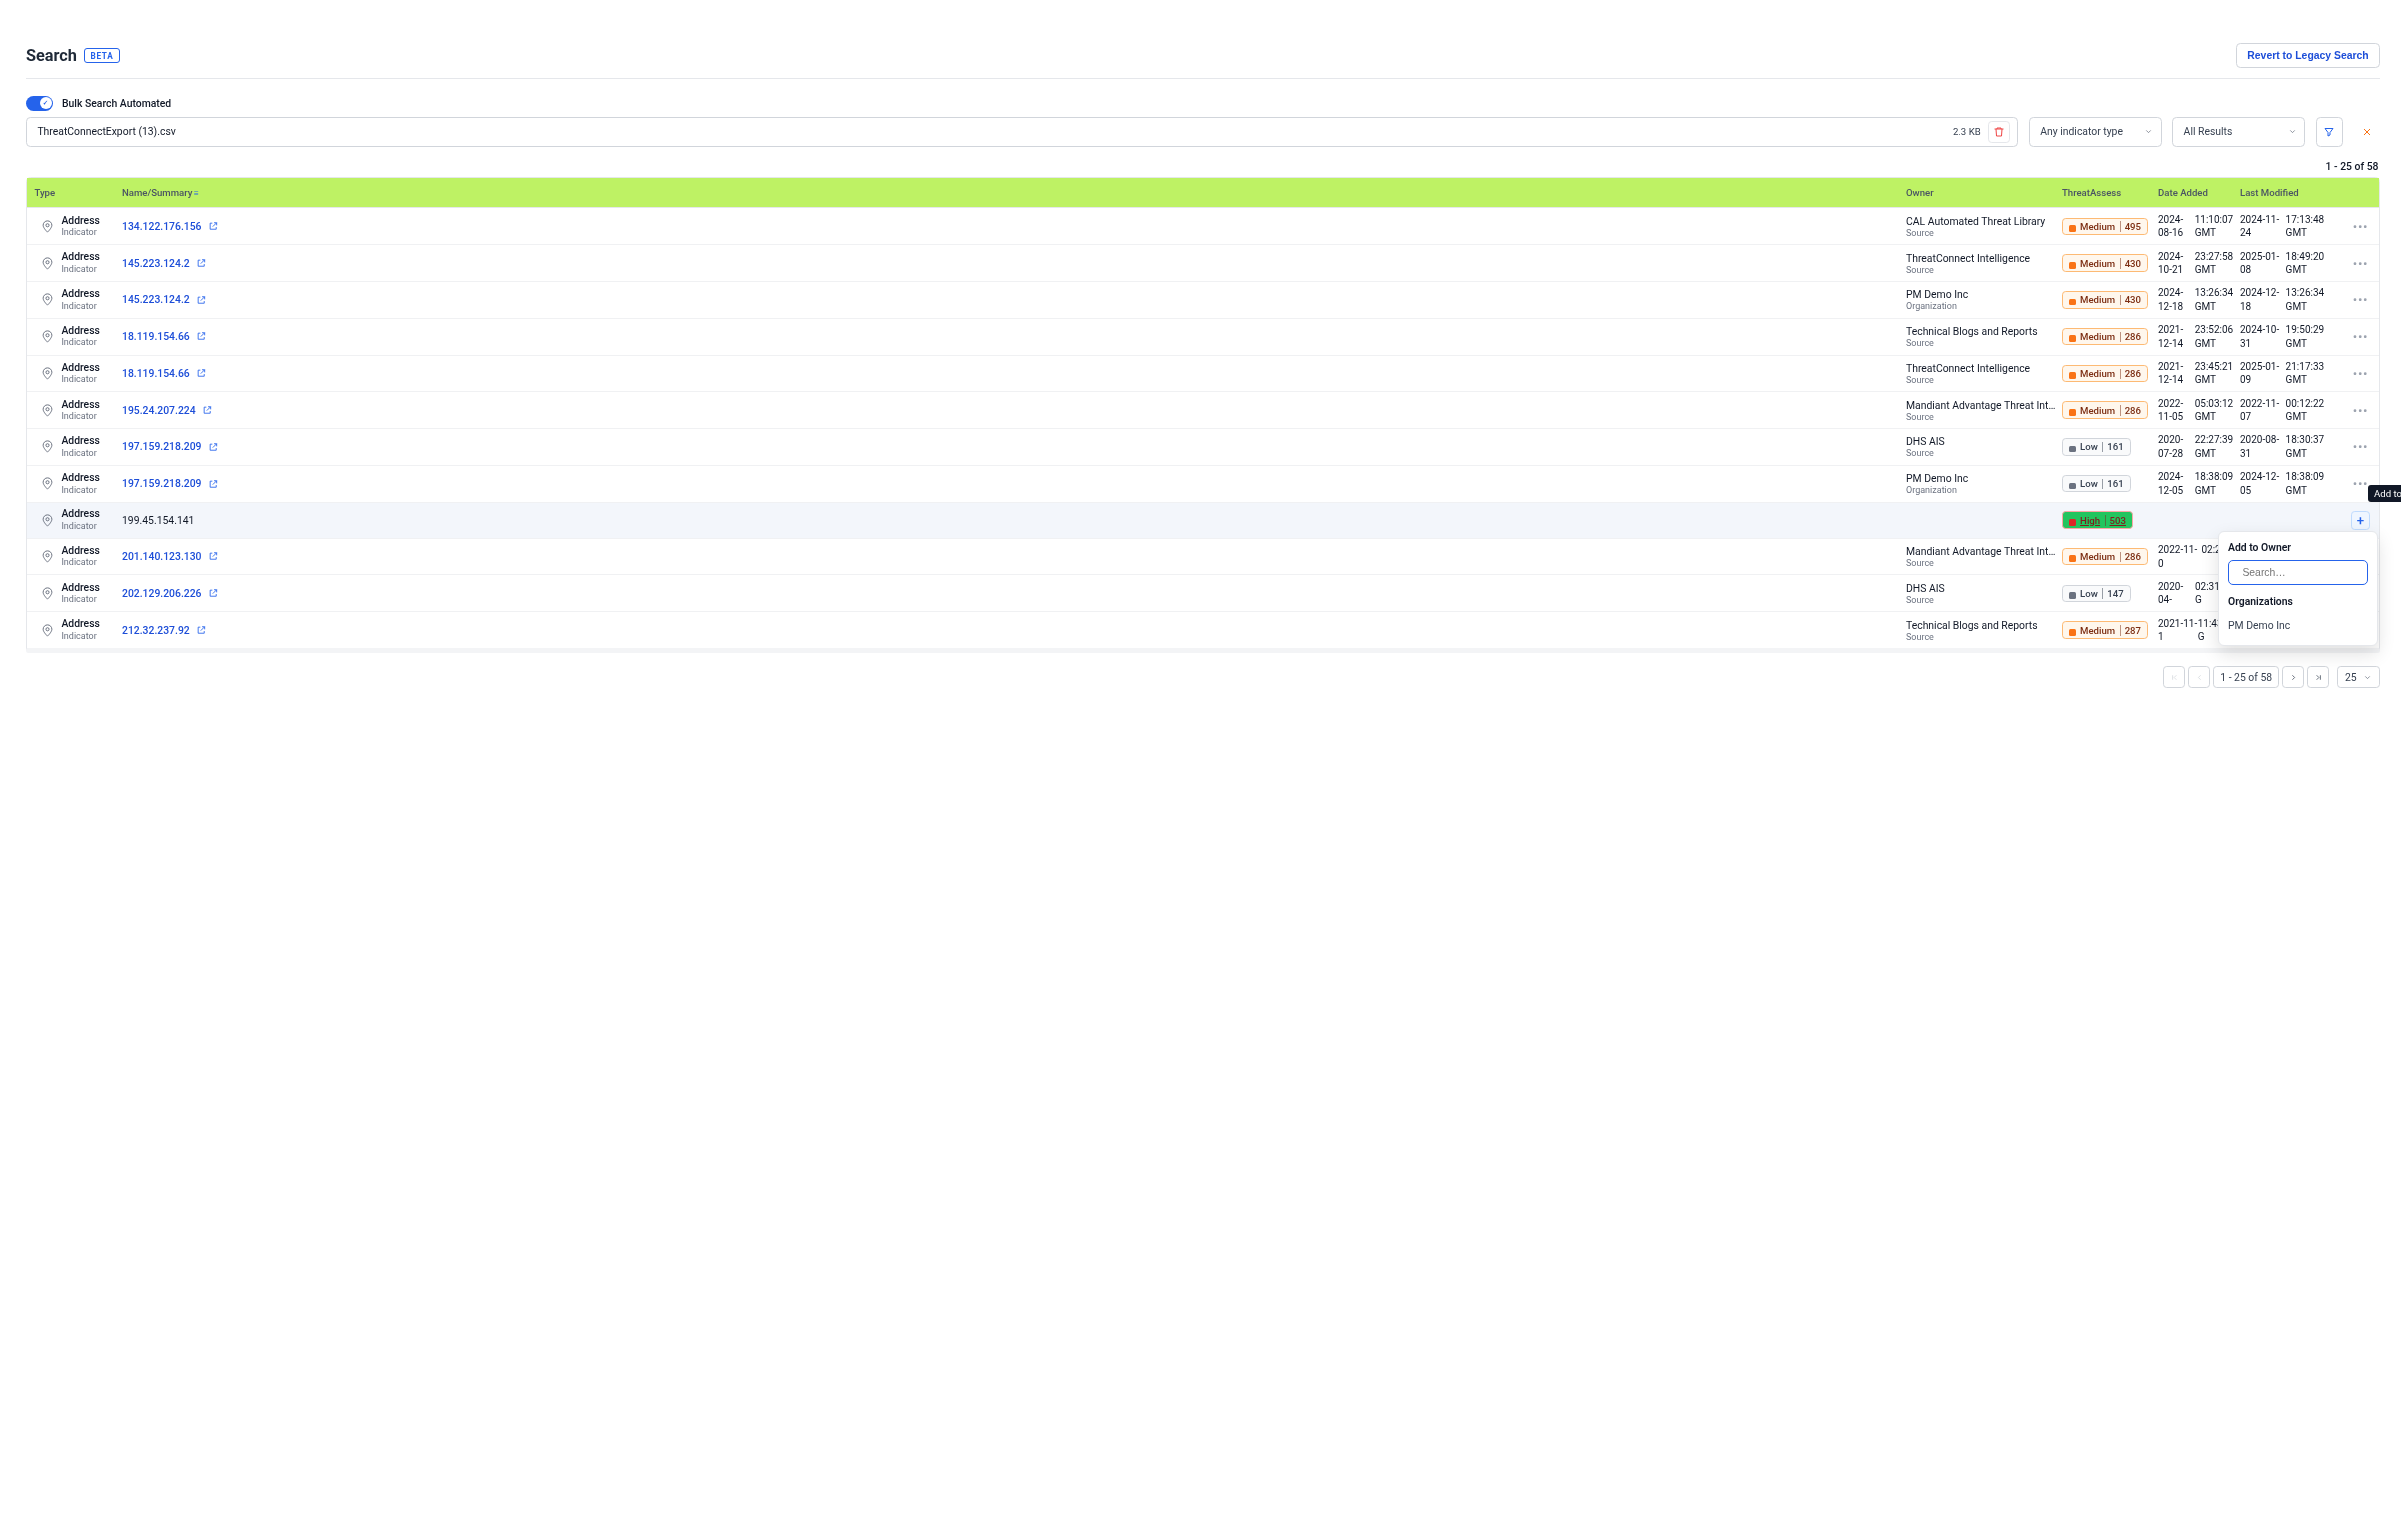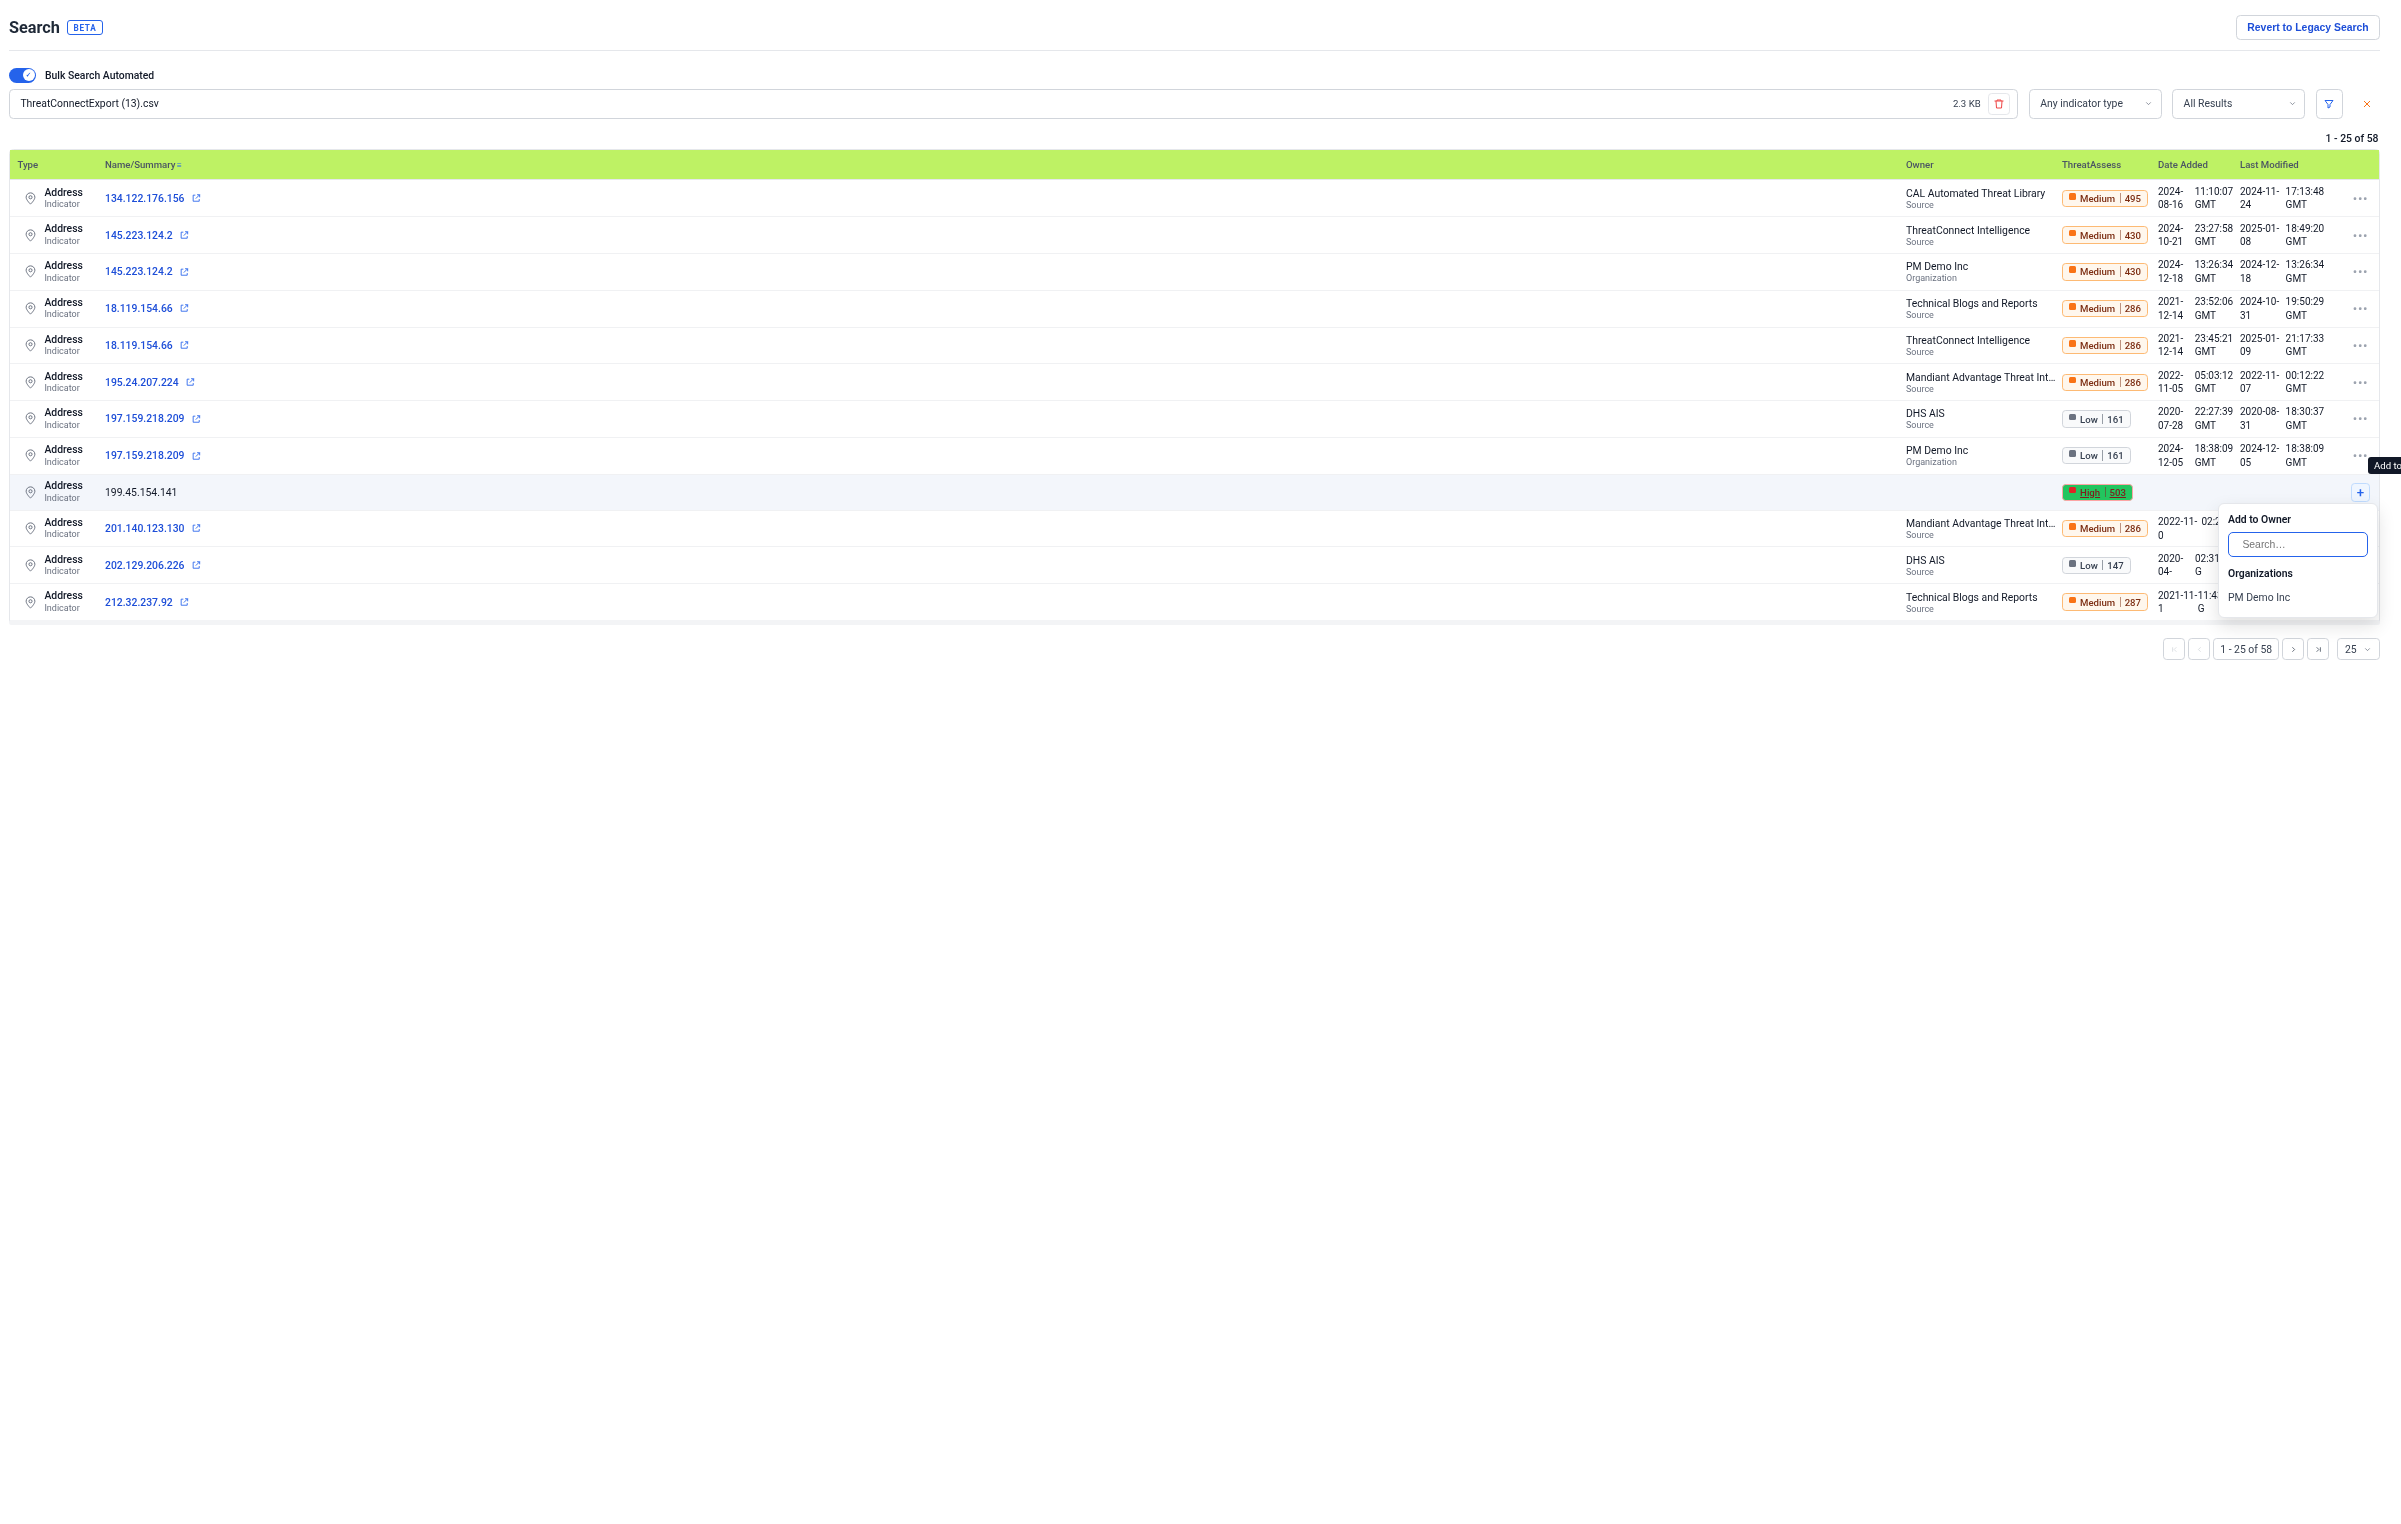--- a/index.html
+++ b/index.html
@@ -2,21 +2,21 @@
 <html style="font-size:12px"><head>
 <meta charset="utf-8">
 <style>
 * { box-sizing: border-box; margin: 0; padding: 0; }
 body {
   font-family: -apple-system, BlinkMacSystemFont, "Segoe UI", Roboto, Helvetica, Arial, sans-serif;
   color: #1f2937;
   background: #fff;
   font-size: 10.4px;
 }
-.page { padding: 9px 21px 21px 9px; position: relative; }
+.page { padding: 9px 21px 21px 26px; position: relative; margin-top: 28px; }
 .header-row {
   display: flex; align-items: center; justify-content: space-between;
   padding: 6px 0 10.4px 0; border-bottom: 0.7px solid #e5e7eb;
 }
 .title-wrap { display: flex; align-items: center; gap: 7.4px; }
 .page-title { font-size: 16.3px; font-weight: 700; }
 .beta-badge {
   border: 1px solid #2563eb; color: #2563eb; font-size: 8.2px;
   font-weight: 700; letter-spacing: 0.7px; padding: 1.5px 5.2px; border-radius: 3px;
 }
@@ -93,21 +93,21 @@
 .type-main { font-size: 10.4px; color: #111827; font-weight: 500; line-height: 1.2; }
 .type-sub { font-size: 9px; color: #6b7280; line-height: 1.2; }
 .name-cell { display: flex; align-items: center; gap: 6px; }
 .name-link { color: #1d4ed8; font-weight: 500; font-size: 10.4px; }
 .name-text { color: #111827; font-weight: 400; font-size: 10.4px; }
 .ext-icon { width: 10.4px; height: 10.4px; color: #2563eb; }
 .owner-stack { display:flex; flex-direction:column; }
 .owner-main { font-size: 10.4px; color: #111827; }
 .owner-sub { font-size: 9px; color: #6b7280; }
 .threat-badge {
-  display: inline-flex; align-items: flex-start; gap: 4.4px;
+  display: inline-flex; align-items: flex-end; gap: 4.4px;
   border: 0.7px solid; border-radius: 3.7px; padding: 2.2px 6px;
   font-size: 9.6px; font-weight: 500;
 }
 .threat-dot { width: 6.7px; height: 6.7px; border-radius: 1.5px; }
 .threat-divider { width: 0.7px; height: 10.4px; background: currentColor; opacity: .5; }
 .threat-medium { border-color: #fdba74; background: #fff7ed; color: #7c2d12; }
 .threat-medium .threat-dot { background: #f97316; }
 .threat-low { border-color: #d1d5db; background: #f9fafb; color: #374151; }
 .threat-low .threat-dot { background: #6b7280; }
 .threat-high { border-color: #fca5a5; background: #22c55e; color: #7f1d1d; text-decoration: underline; }

